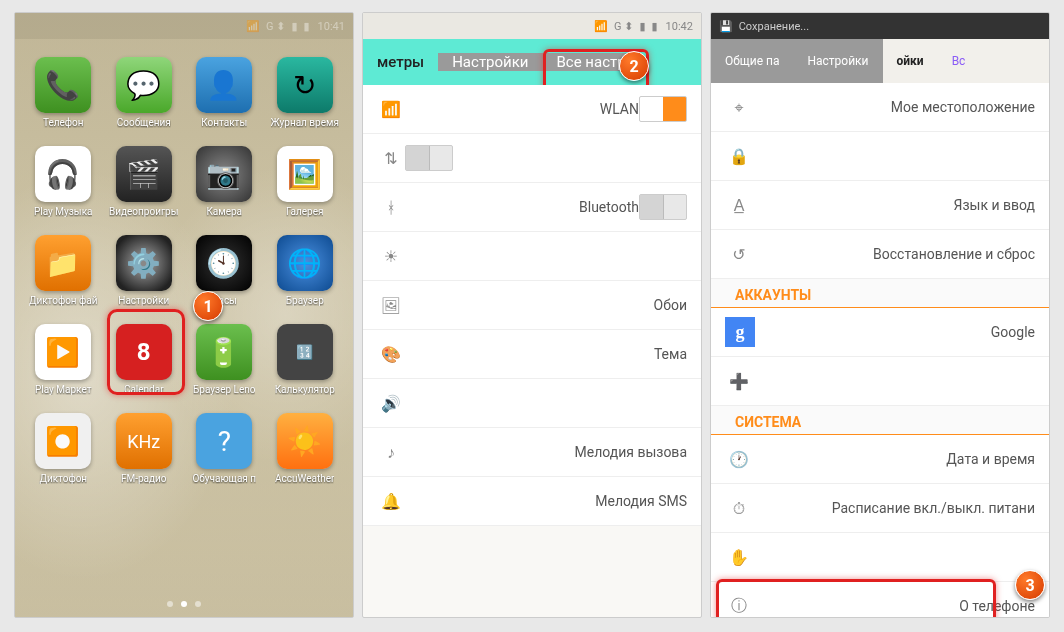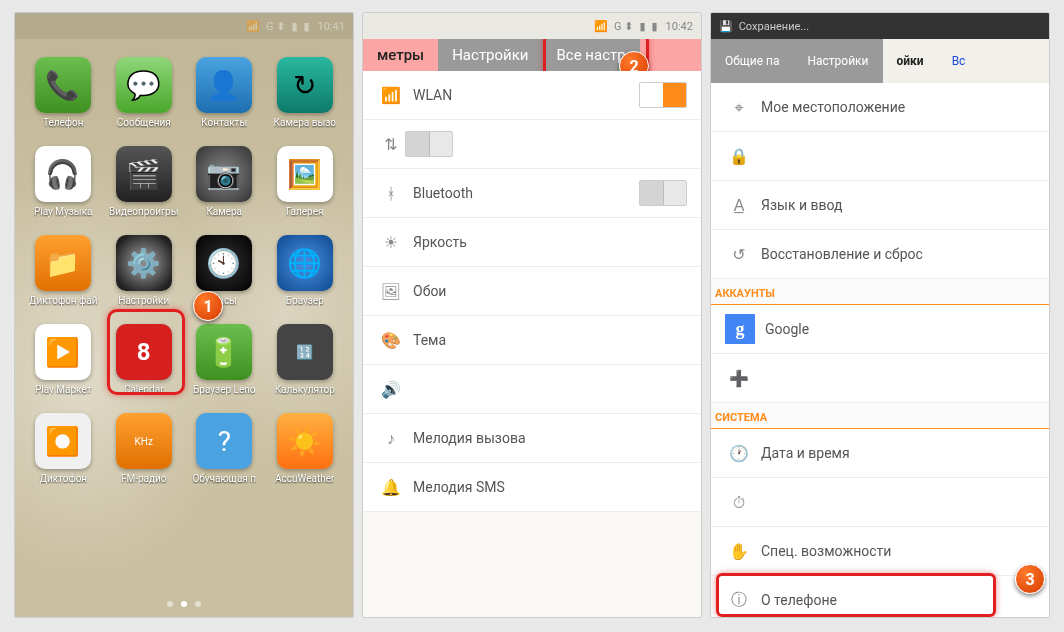--- a/index.html
+++ b/index.html
@@ -17,32 +17,32 @@
 .hl1 { left:92px; top:296px; width:72px; height:80px; }
 .hl2 { left:0px; top:-4px; width:100px; height:38px; border-radius:6px; }
 .hl3 { left:5px; top:-3px; width:274px; height:38px; border-radius:6px; }
 .badge { position:absolute; width:28px; height:28px; border-radius:50%; background:radial-gradient(circle at 35% 30%,#ff7a2a,#d63a00); color:#fff; font-weight:bold; font-size:16px; display:flex; align-items:center; justify-content:center; box-shadow:0 2px 4px rgba(0,0,0,0.5); border:1px solid #fff; }
 .bd1 { left:178px; top:278px; z-index:5;}
 .bd2 { left:256px; top:12px; z-index:5;}
 .bd3 { left:304px; top:-12px; z-index:5;}
 .dots { position:absolute; bottom:10px; left:0; right:0; display:flex; justify-content:center; gap:8px; }
 .dot { width:6px; height:6px; border-radius:50%; background:rgba(255,255,255,0.5); }
 .dot.active { background:#fff; }
-.tabs { display:flex; height:32px; background:#fca5a5; white-space:nowrap; overflow:hidden; }
-.tab { flex:0 0 auto; padding:0 14px; display:flex; align-items:center; font-size:15px; color:#1d4ed8; cursor:pointer; }
+.tabs { display:flex; height:46px; background:#5eead4; white-space:nowrap; overflow:hidden;align-items:center; }
+.tab { flex:0 0 auto; padding:0 14px; display:flex; align-items:center; font-size:15px; color:#8b5cf6; cursor:pointer; }
 .tab.active { color:#222; font-weight:500; }
 .tab.grey { background:#9a9a9a; color:#fff; }
 .settings-list { background:#fff; }
 .srow { display:flex; align-items:center; height:48px; padding:0 14px; border-bottom:1px solid #eee; font-size:14px; color:#555; cursor:pointer; }
 .srow .sicon { width:28px; color:#888; font-size:16px; display:flex; justify-content:center; }
-.srow .slabel { flex:1; padding-left:8px; }
+.srow .slabel { flex:1; padding-left:8px;text-align:right; }
 .toggle-on { width:46px; height:24px; background:linear-gradient(to right,#fff 50%,#ff8c1a 50%); border:1px solid #ccc; border-radius:2px; }
 .toggle-off { width:46px; height:24px; background:#e8e8e8; border:1px solid #ccc; border-radius:2px; display:flex; }
 .toggle-off::before { content:''; width:50%; background:#d4d4d4; border-right:1px solid #bbb;}
-.section-hdr { padding:8px 14px 4px 4px; font-size:11px; font-weight:bold; color:#ff8c1a; border-bottom:1px solid #ff8c1a; background:#fafafa;}
+.section-hdr { padding:8px 14px 4px 24px; font-size:14px; font-weight:bold; color:#ff8c1a; border-bottom:1px solid #ff8c1a; background:#fafafa;}
 .ph3-hdr { height:26px; background:#333; color:#ccc; display:flex; align-items:center; padding:0 8px; font-size:11px; gap:6px;}
 .ph3-tabs { display:flex; height:44px; background:#f2f0eb; overflow:hidden; white-space:nowrap;}
 .ph3-tabs .tab{font-size:12px;}
 .google-icon { width:30px; height:30px; background:#4285f4; color:#fff; display:flex; align-items:center; justify-content:center; font-weight:bold; font-size:18px; margin-right:10px; font-family:serif;}
 .rel { position:relative; }
 </style>
 </head>
 <body>
 
 <div class="container">
@@ -64,21 +64,21 @@
       <div class="app">
           <div class="app-icon" style="background:linear-gradient(#8fd67a,#4aa82a)">💬</div>
           <div class="app-label">Сообщения</div>
         </div>
       <div class="app">
           <div class="app-icon" style="background:linear-gradient(#4aa3e0,#1e6fb0)">👤</div>
           <div class="app-label">Контакты</div>
         </div>
       <div class="app">
           <div class="app-icon" style="background:linear-gradient(#2ab8a0,#0d7a6a)">↻</div>
-          <div class="app-label">Камера вызо</div>
+          <div class="app-label">Журнал время</div>
         </div>
       <div class="app">
           <div class="app-icon" style="background:#fff">🎧</div>
           <div class="app-label">Play Музыка</div>
         </div>
       <div class="app">
           <div class="app-icon" style="background:linear-gradient(#555,#222)">🎬</div>
           <div class="app-label">Видеопроигры</div>
         </div>
       <div class="app">
@@ -119,21 +119,21 @@
         </div>
       <div class="app">
           <div class="app-icon" style="background:#444;color:#fff;font-size:14px">🔢</div>
           <div class="app-label">Калькулятор</div>
         </div>
       <div class="app">
           <div class="app-icon" style="background:#f0f0f0">⏺️</div>
           <div class="app-label">Диктофон</div>
         </div>
       <div class="app">
-          <div class="app-icon" style="background:linear-gradient(#ffa030,#e07000);font-size:10px;color:#fff">KHz</div>
+          <div class="app-icon" style="background:linear-gradient(#ffa030,#e07000);font-size:18px;color:#fff">KHz</div>
           <div class="app-label">FM-радио</div>
         </div>
       <div class="app">
           <div class="app-icon" style="background:#4aa3e0;color:#fff">?</div>
           <div class="app-label">Обучающая п</div>
         </div>
       <div class="app">
           <div class="app-icon" style="background:linear-gradient(#ffb040,#ff7010)">☀️</div>
           <div class="app-label">AccuWeather</div>
         </div>
@@ -174,21 +174,20 @@
           <span class="sicon">⇅</span>
           <div class="toggle-off"></div>
         </div>
       <div class="srow">
           <span class="sicon">ᚼ</span>
           <span class="slabel">Bluetooth</span>
           <div class="toggle-off"></div>
         </div>
       <div class="srow">
           <span class="sicon">☀</span>
-          <span class="slabel">Яркость</span>
         </div>
       <div class="srow">
           <span class="sicon">🖼</span>
           <span class="slabel">Обои</span>
         </div>
       <div class="srow">
           <span class="sicon">🎨</span>
           <span class="slabel">Тема</span>
         </div>
       <div class="srow">
@@ -240,24 +239,24 @@
       <div class="srow">
           <span class="sicon">➕</span>
         </div>
       <div class="section-hdr">СИСТЕМА</div>
       <div class="srow">
           <span class="sicon">🕐</span>
           <span class="slabel">Дата и время</span>
         </div>
       <div class="srow">
           <span class="sicon">⏱</span>
+          <span class="slabel">Расписание вкл./выкл. питани</span>
         </div>
       <div class="srow">
           <span class="sicon">✋</span>
-          <span class="slabel">Спец. возможности</span>
         </div>
       <div class="srow rel" style="position:relative">
         <span class="sicon">ⓘ</span>
           <span class="slabel">О телефоне</span>
         <div class="highlight-box hl3"></div>
         <div class="badge bd3">3</div>
       </div>
     </div>
   </div>
 </div>

